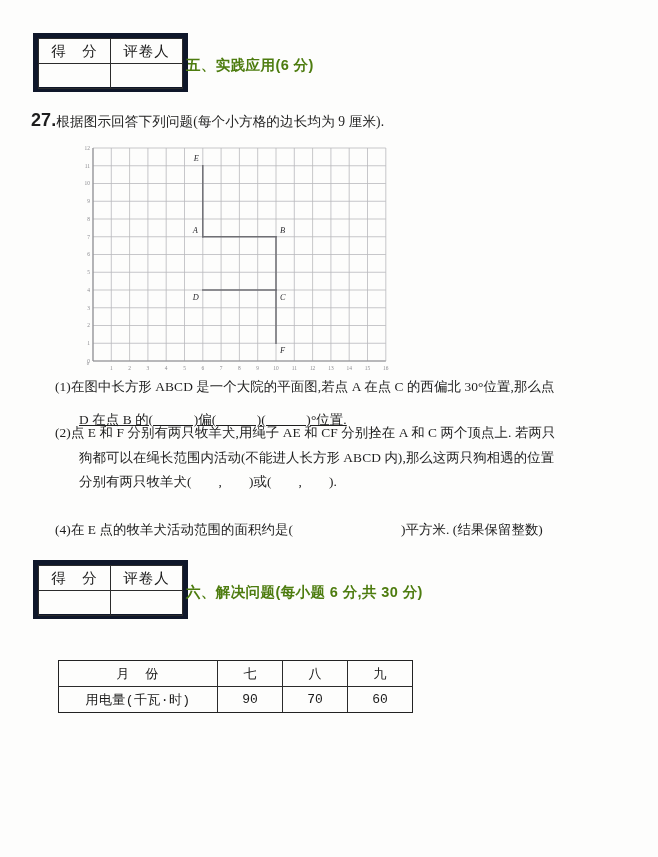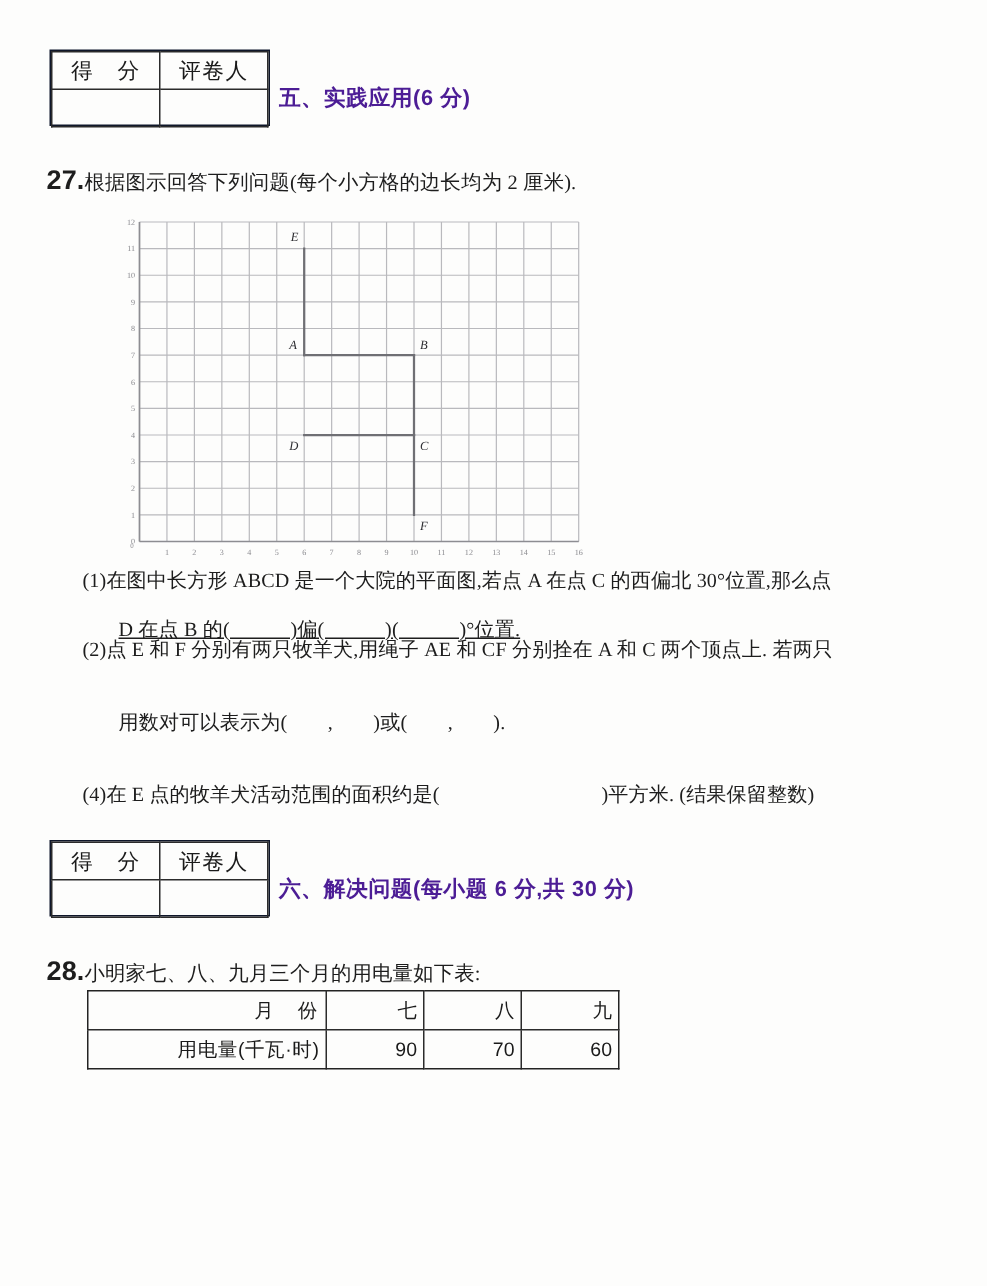--- a/index.html
+++ b/index.html
@@ -17,21 +17,21 @@
   }
   .page {
     position: absolute;
     inset: 0;
     background: #fdfdfc;
   }
 
   
   .score-box {
     position: absolute;
-    border: 1px solid #0f172a;
+    border: 5px solid #0f172a;
     border-collapse: collapse;
     font-family: "Liberation Serif", serif;
   }
   .score-box table {
     border-collapse: collapse;
     width: 100%;
     height: 100%;
   }
   .score-box td {
     border: 1px solid #2b2b2b;
@@ -44,21 +44,21 @@
     padding: 0;
   }
   .score-box tr.head td { height: 24px; }
   .score-box tr.blank td { height: 24px; }
 
   .section-title {
     position: absolute;
     font-family: "Liberation Sans", sans-serif;
     font-weight: bold;
     font-size: 14.5px;
-    color: #4c1d95;
+    color: #4d7c0f;
     letter-spacing: 0.4px;
     white-space: nowrap;
   }
 
   
   .qnum-line {
     position: absolute;
     font-size: 13.6px;
     white-space: nowrap;
     letter-spacing: 0.1px;
@@ -83,26 +83,26 @@
   .figure svg { display: block; }
 
   
   .data-table {
     position: absolute;
     border-collapse: collapse;
   }
   .data-table td {
     border: 1px solid #2b2b2b;
     font-size: 13px;
-    text-align: right;
+    text-align: center;
     vertical-align: middle;
     height: 25px;
     color: #1a1a1a;
     padding: 0 4px;
-    font-family: Liberation Sans, sans-serif;
+    font-family: Liberation Mono, monospace;
   }
   .data-table td.rowhead {
     width: 150px;
     letter-spacing: 1.5px;
   }
   .data-table td.val { width: 56px; }
   .data-table { outline: none; }
   .data-table tr:first-child td { border-top: 1.6px solid #232323; }
   .data-table tr:last-child td { border-bottom: 1.6px solid #232323; }
   .data-table td:first-child { border-left: 1.6px solid #232323; }
@@ -124,21 +124,21 @@
         <td></td>
         <td></td>
       </tr>
     </tbody>
       </table>
   </div>
 
   <div class="section-title" style="left:186px; top:56px;">五、实践应用(6 分)</div>
 
   <div class="qnum-line" style="left:31px; top:110px;">
-    <span class="qnum">27.</span><span>根据图示回答下列问题(每个小方格的边长均为 2 厘米).</span>
+    <span class="qnum">27.</span><span>根据图示回答下列问题(每个小方格的边长均为 9 厘米).</span>
   </div>
 
   <div class="figure" style="left:80px; top:138px;">
     <svg id="grid-svg" width="320" height="232" viewBox="0 0 320 232" xmlns="http://www.w3.org/2000/svg">
         <line x1="13.00" y1="10.00" x2="13.00" y2="223.00" stroke="#b9b9bd" stroke-width="0.8"></line>
         <line x1="31.30" y1="10.00" x2="31.30" y2="223.00" stroke="#b9b9bd" stroke-width="0.8"></line>
         <line x1="49.60" y1="10.00" x2="49.60" y2="223.00" stroke="#b9b9bd" stroke-width="0.8"></line>
         <line x1="67.90" y1="10.00" x2="67.90" y2="223.00" stroke="#b9b9bd" stroke-width="0.8"></line>
         <line x1="86.20" y1="10.00" x2="86.20" y2="223.00" stroke="#b9b9bd" stroke-width="0.8"></line>
         <line x1="104.50" y1="10.00" x2="104.50" y2="223.00" stroke="#b9b9bd" stroke-width="0.8"></line>
@@ -215,22 +215,25 @@
   <div class="sub-line" style="left:55px; top:378px;">
     <span>(1)</span><span>在图中长方形 ABCD 是一个大院的平面图,若点 A 在点 C 的西偏北 30°位置,那么点</span>
   </div>
   <div class="sub-line" style="left:79px; top:411px;text-decoration:underline;">
     <span>D 在点 B 的(　　　)偏(　　　)(　　　)°位置.</span>
   </div>
 
   <div class="sub-line" style="left:55px; top:424px;">
     <span>(2)</span><span>点 E 和 F 分别有两只牧羊犬,用绳子 AE 和 CF 分别拴在 A 和 C 两个顶点上. 若两只</span>
   </div>
+  <div class="sub-line" style="left:79px; top:449px;">
+    <span>狗都可以在绳长范围内活动(不能进人长方形 ABCD 内),那么这两只狗相遇的位置</span>
+  </div>
   <div class="sub-line" style="left:79px; top:473px;">
-    <span>用数对可以表示为(　　,　　)或(　　,　　).</span>
+    <span>分别有两只牧羊犬(　　,　　)或(　　,　　).</span>
   </div>
 
 
   <div class="sub-line" style="left:55px; top:521px;">
     <span>(4)</span><span>在 E 点的牧羊犬活动范围的面积约是(　　　　　　　　)平方米. (结果保留整数)</span>
   </div>
 
   <div class="score-box" style="left:33px; top:560px; width:145px; height:49px;">
     <table>
       <tbody>
@@ -241,23 +244,20 @@
       <tr class="blank">
         <td></td>
         <td></td>
       </tr>
     </tbody>
       </table>
   </div>
 
   <div class="section-title" style="left:186px; top:583px;text-align:center;">六、解决问题(每小题 6 分,共 30 分)</div>
 
-  <div class="qnum-line" style="left:31px; top:637px;">
-    <span class="qnum">28.</span><span>小明家七、八、九月三个月的用电量如下表:</span>
-  </div>
 
   <table class="data-table" style="left:58px; top:660px;">
     <tbody>
         <tr>
       <td class="rowhead">月　份</td>
       <td class="val">七</td>
       <td class="val">八</td>
       <td class="val">九</td>
     </tr>
     <tr>

